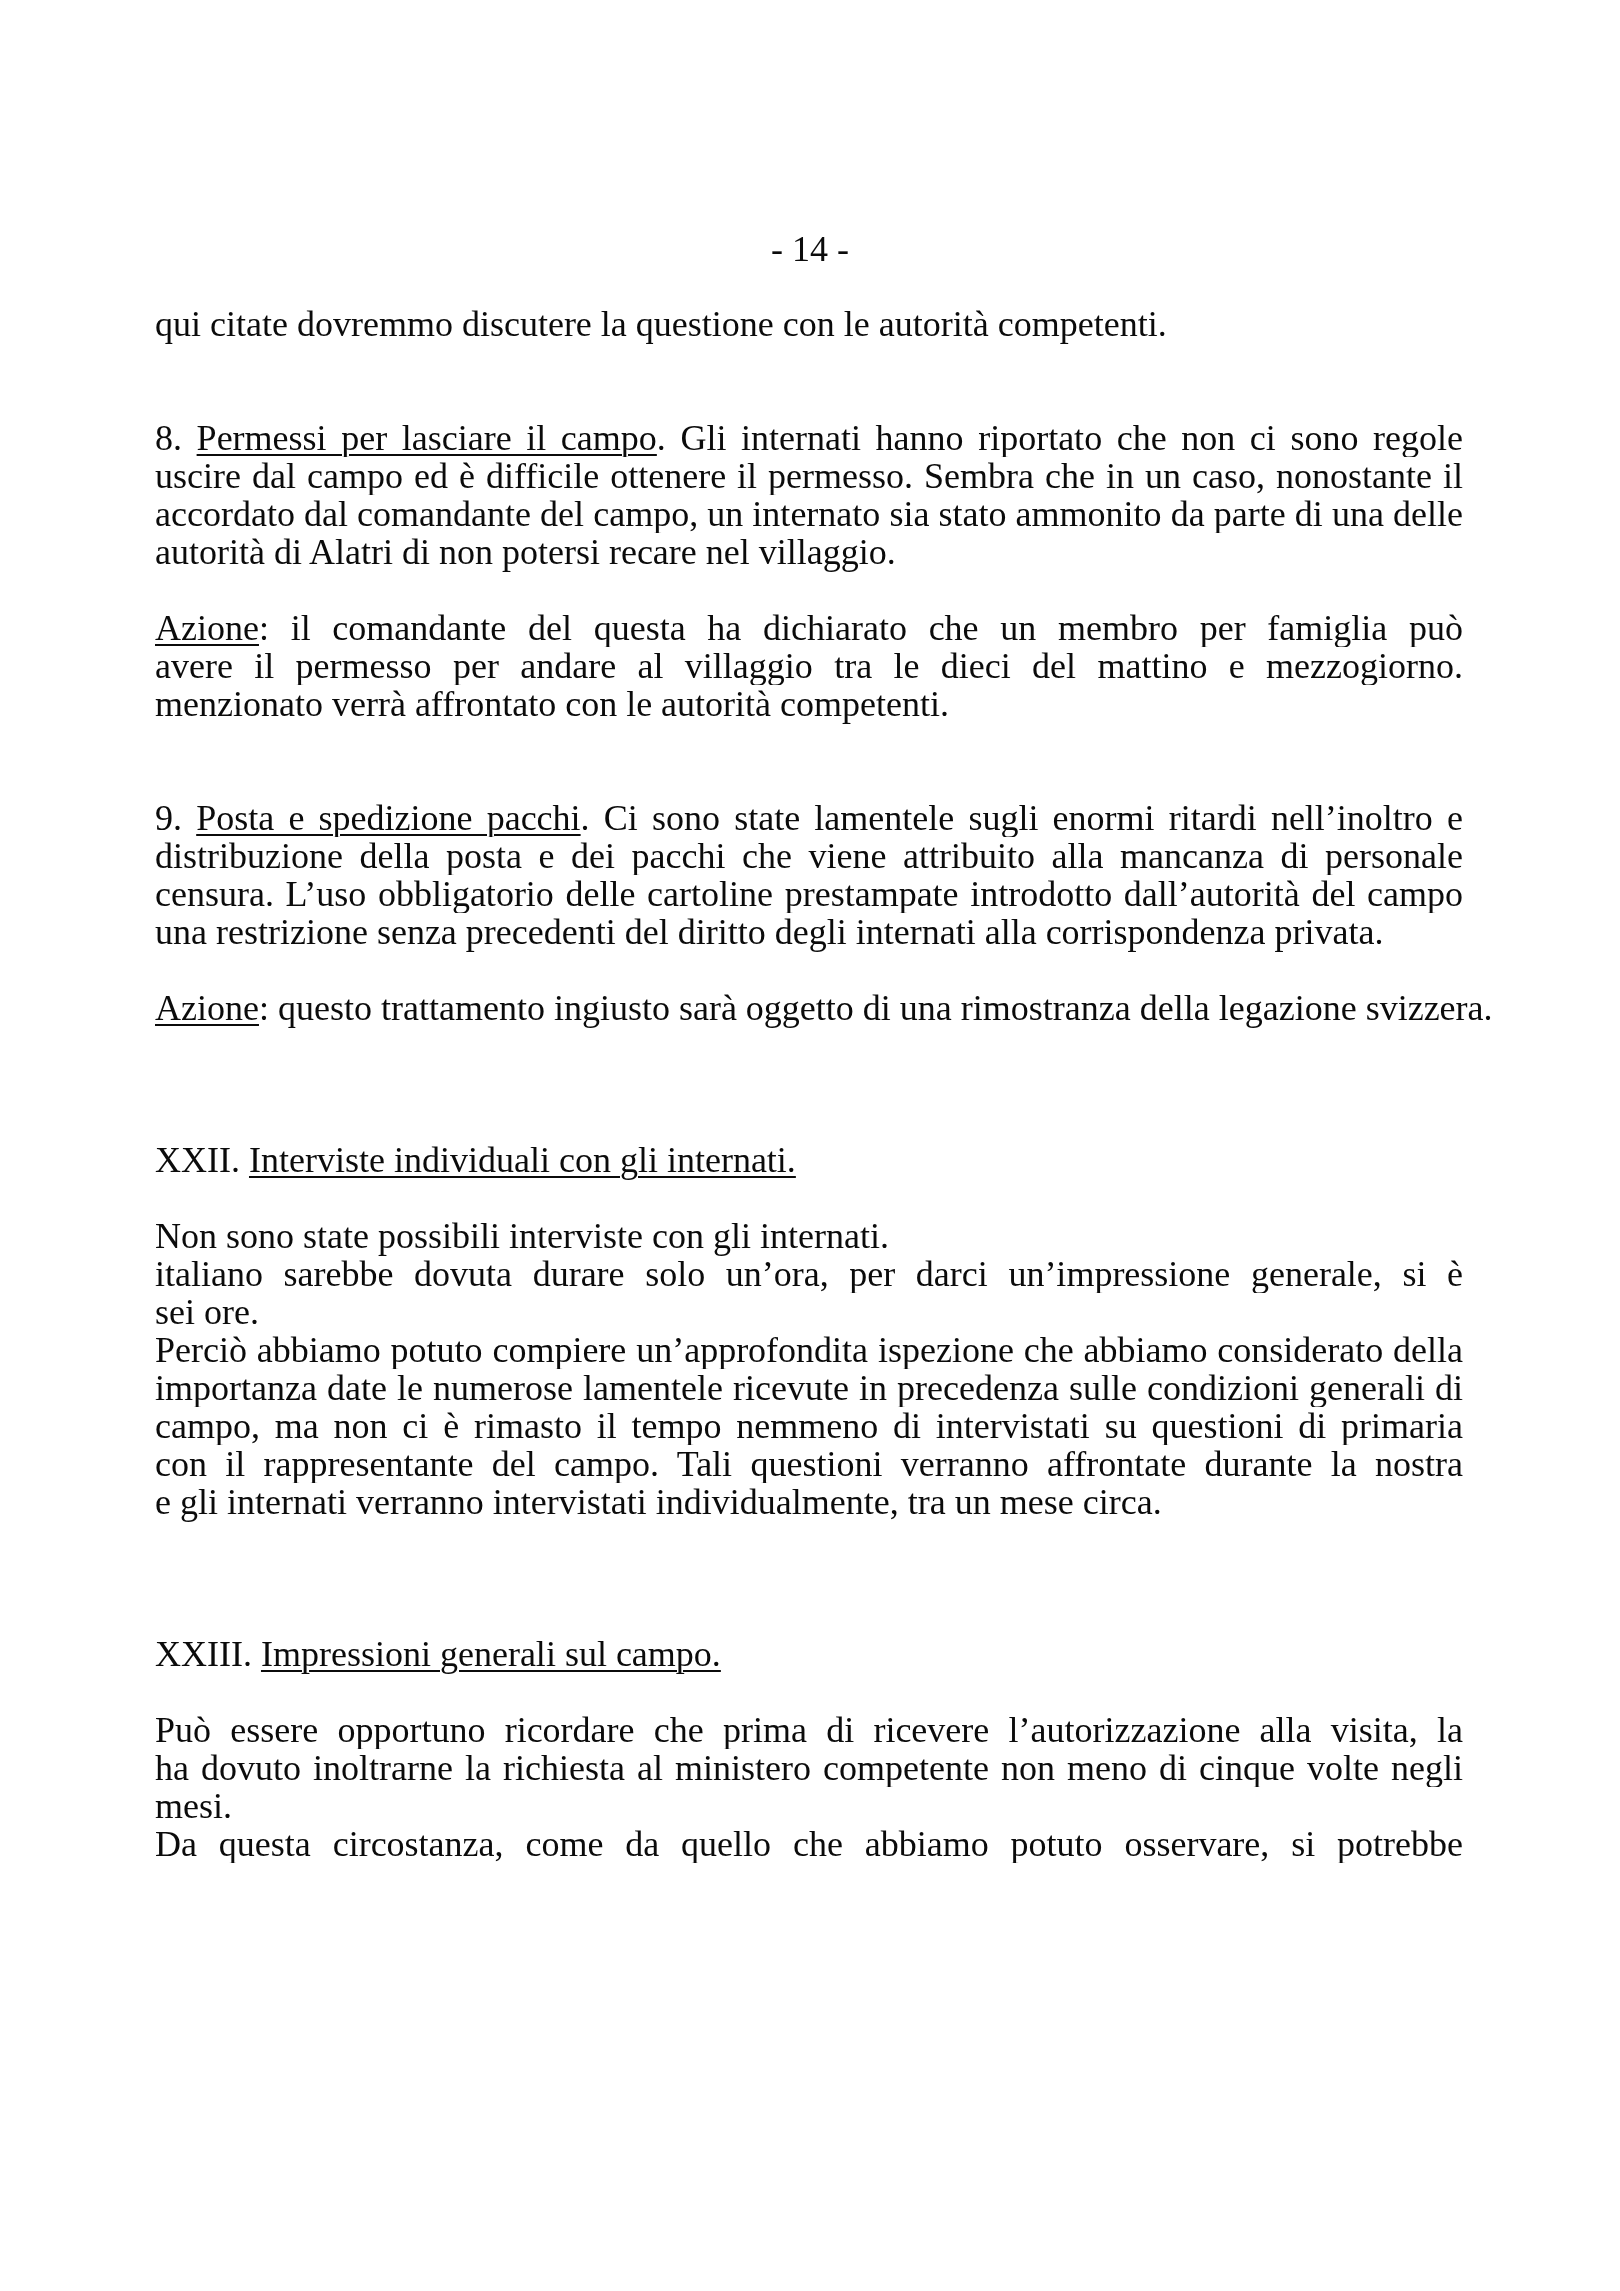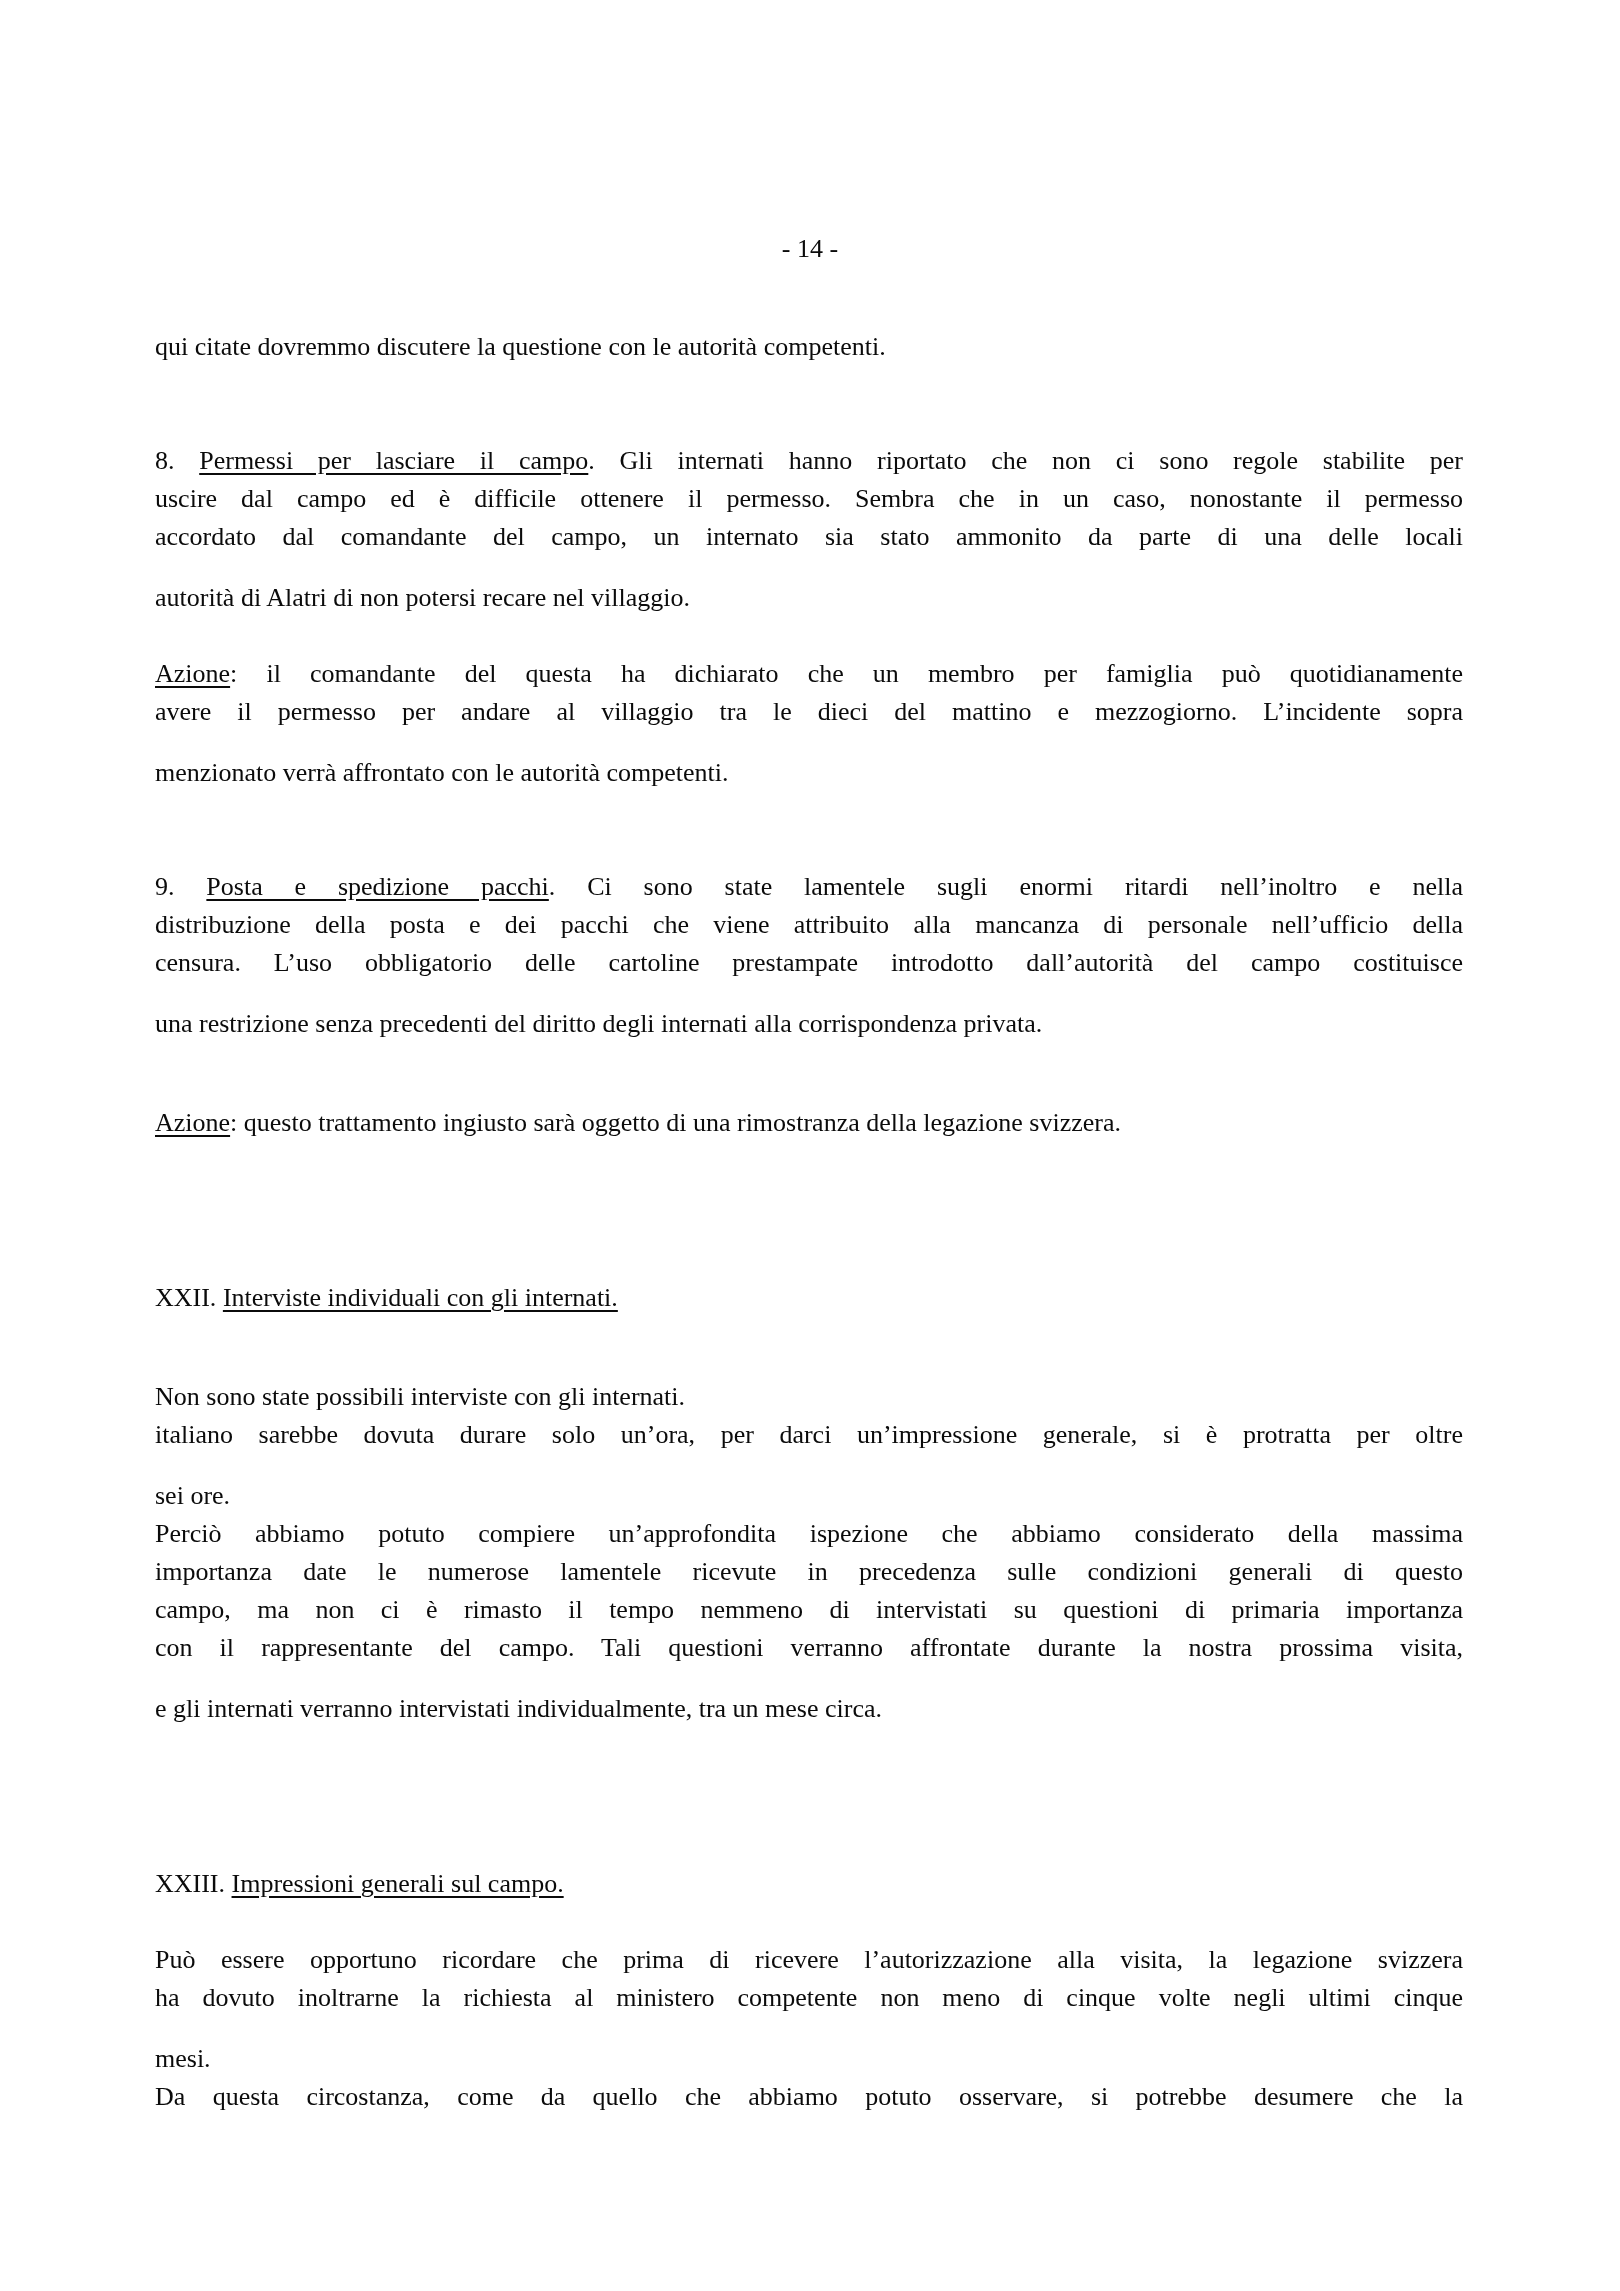--- a/index.html
+++ b/index.html
@@ -1,34 +1,34 @@
 <!DOCTYPE html>
 <html><head>
 <meta charset="utf-8">
 <style>
   html, body { margin: 0; padding: 0; background: #ffffff; }
   body { width: 1620px; height: 2292px; position: relative; overflow: hidden; }
   .page {
     position: absolute; left: 0; top: 0; width: 1620px; height: 2292px;
     background: #ffffff; color: #0b0b0b;
     font-family: "Liberation Serif", "DejaVu Serif", serif;
-    font-size: 26px;
+    font-size: 36px;
   }
   .page-number {
     position: absolute; left: 0; width: 1620px; top: 230px;
     line-height: 38px; text-align: center; white-space: pre;
   }
   .body-text {
     position: absolute; left: 155px; width: 1308px; top: 305px;
   }
   .line {
     height: 38px; line-height: 38px; white-space: nowrap; overflow: visible;
   }
   .line.full { text-align: justify; text-align-last: justify; white-space: normal; overflow: hidden; }
-  .line.last { text-align: left; margin-top: 23px; }
+  .line.last { text-align: left; }
   .line.blank { }
   .u { text-decoration: underline; text-decoration-thickness: 2px; text-underline-offset: 3.9px; }
 </style>
 </head>
 <body>
 
 <div class="page">
   <div class="page-number">- 14 -</div>
   <div class="body-text" id="body-text">
       <div class="line last"><span>qui citate dovremmo discutere la questione con le autorità competenti.</span></div>

